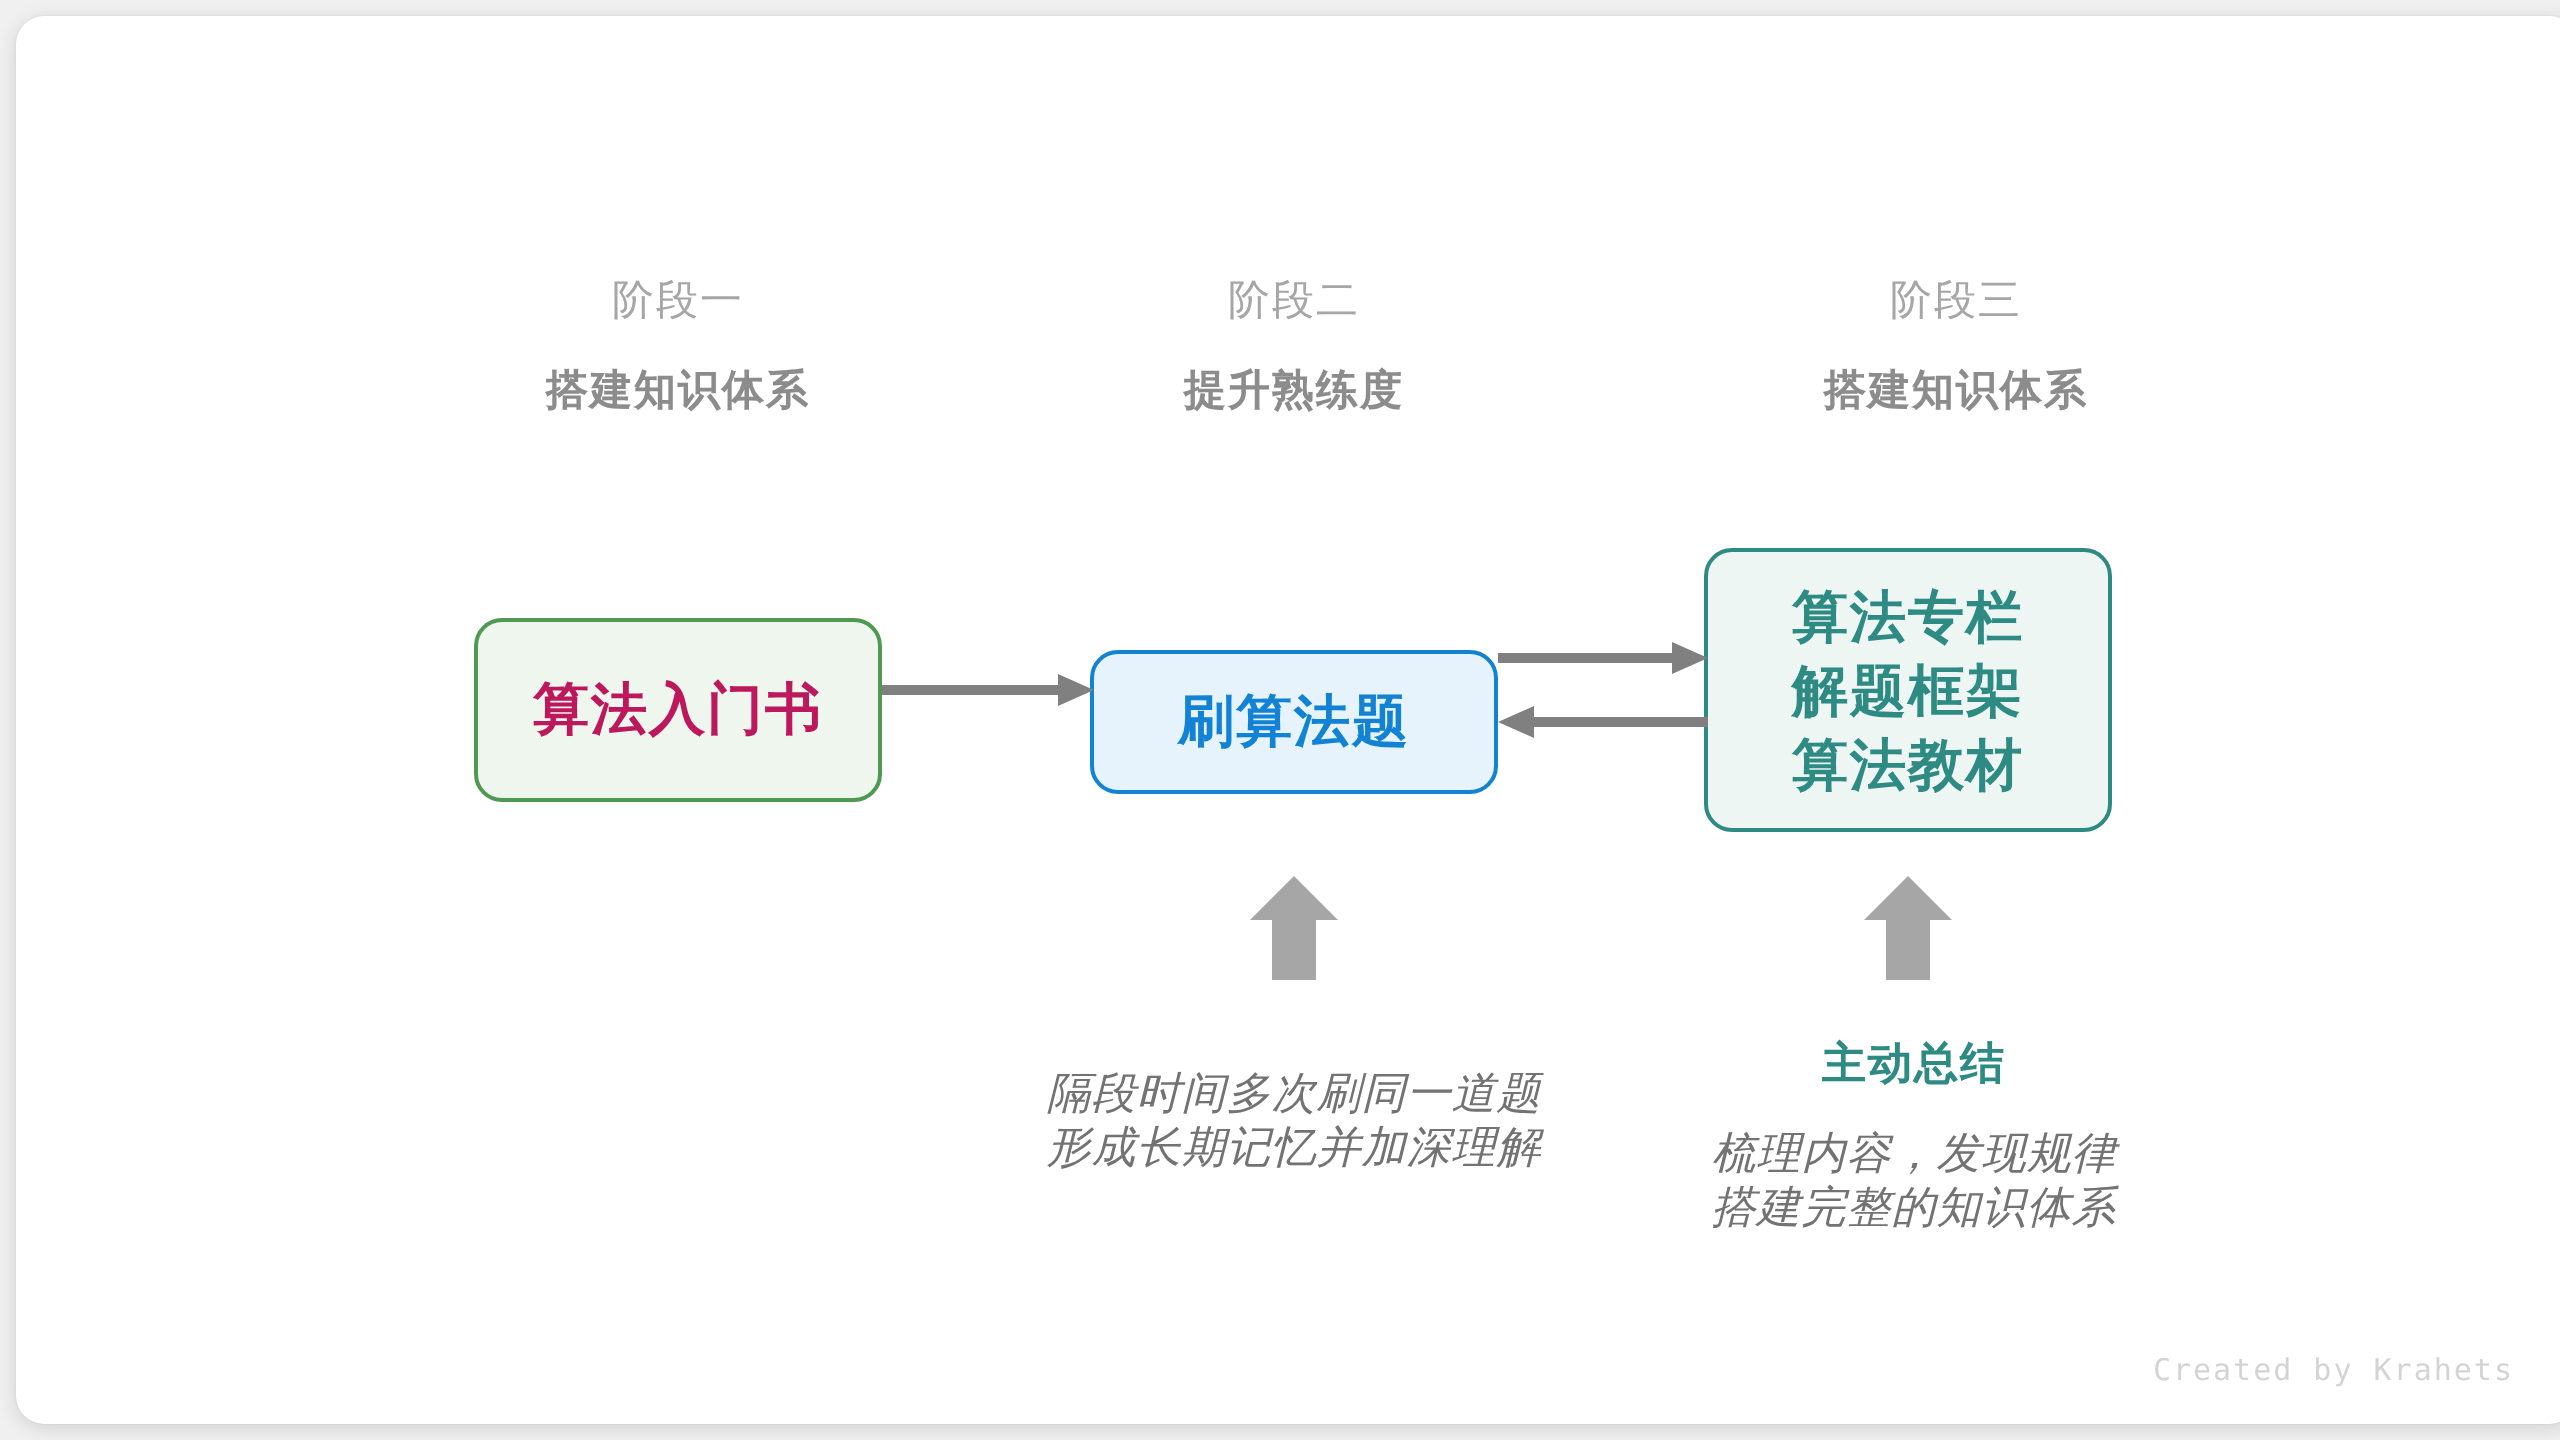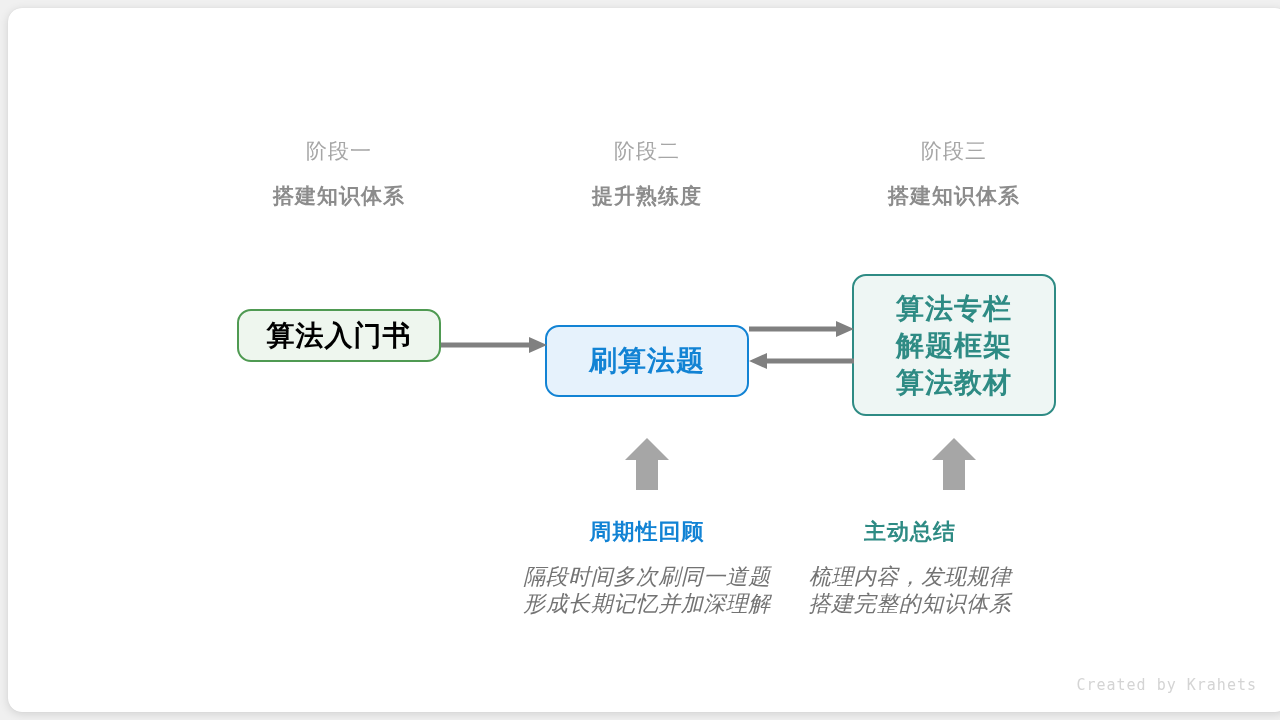--- a/index.html
+++ b/index.html
@@ -39,39 +39,39 @@
   .stage-title {
     font-size: 21px;
     font-weight: bold;
     color: #8c8c8c;
     letter-spacing: 1px;
     line-height: 30px;
     margin-top: 15px;
   }
   #stage-1 { left: 201px; top: 128px; }
   #stage-2 { left: 509px; top: 128px; }
-  #stage-3 { left: 816px; top: 128px; }
+  #stage-3 { left: 840px; top: 128px; }
 
   .node {
     position: absolute;
     box-sizing: border-box;
     border-radius: 14px;
     display: flex;
     flex-direction: column;
     align-items: center;
     justify-content: center;
     font-weight: bold;
     font-size: 28px;
     letter-spacing: 1px;
   }
   #node-book {
-    left: 229px; top: 301px; width: 204px; height: 53px;
+    left: 229px; top: 301px; width: 204px; height: 92px;
     background: #eef6ee;
     border: 2px solid #4f9a52;
-    color: #000000;
+    color: #be185d;
   }
   #node-practice {
     left: 537px; top: 301px; width: 204px; height: 72px;
     background: #e6f2fc;
     border: 2px solid #1283d4;
     color: #1283d4;
     margin-top: 16px;
   }
   #node-resources {
     left: 844px; top: 266px; width: 204px; height: 142px;
@@ -111,21 +111,21 @@
   .note-body {
     font-size: 22px;
     color: #737373;
     line-height: 27px;
     margin-top: 16px;
     letter-spacing: 0.5px;
     font-style: italic;
   }
   #note-review { left: 489px; top: 509px; }
   #note-review .note-title { color: #1283d4; }
-  #note-summary { left: 752px; top: 509px; }
+  #note-summary { left: 799px; top: 509px; }
   #note-summary .note-title { color: #2e8b84; }
 
   .watermark {
     position: absolute;
     right: 32px;
     bottom: 18px;
     font-family: "DejaVu Sans Mono", "Liberation Mono", monospace;
     font-size: 15px;
     color: #d4d4d4;
     letter-spacing: 1px;
@@ -180,21 +180,20 @@
 
   <svg class="uparrow" id="uparrow-review" viewBox="0 0 44 52">
     <polygon points="22,0 44,22 33,22 33,52 11,52 11,22 0,22" fill="#a6a6a6"></polygon>
   </svg>
 
   <svg class="uparrow" id="uparrow-summary" viewBox="0 0 44 52">
     <polygon points="22,0 44,22 33,22 33,52 11,52 11,22 0,22" fill="#a6a6a6"></polygon>
   </svg>
 
   <div class="note" id="note-review">
-    <div class="note-title">周期性回顾</div>
     <div class="note-body">
       <div>隔段时间多次刷同一道题</div>
       <div>形成长期记忆并加深理解</div>
     </div>
   </div>
 
   <div class="note" id="note-summary">
     <div class="note-title">主动总结</div>
     <div class="note-body">
       <div>梳理内容，发现规律</div>

